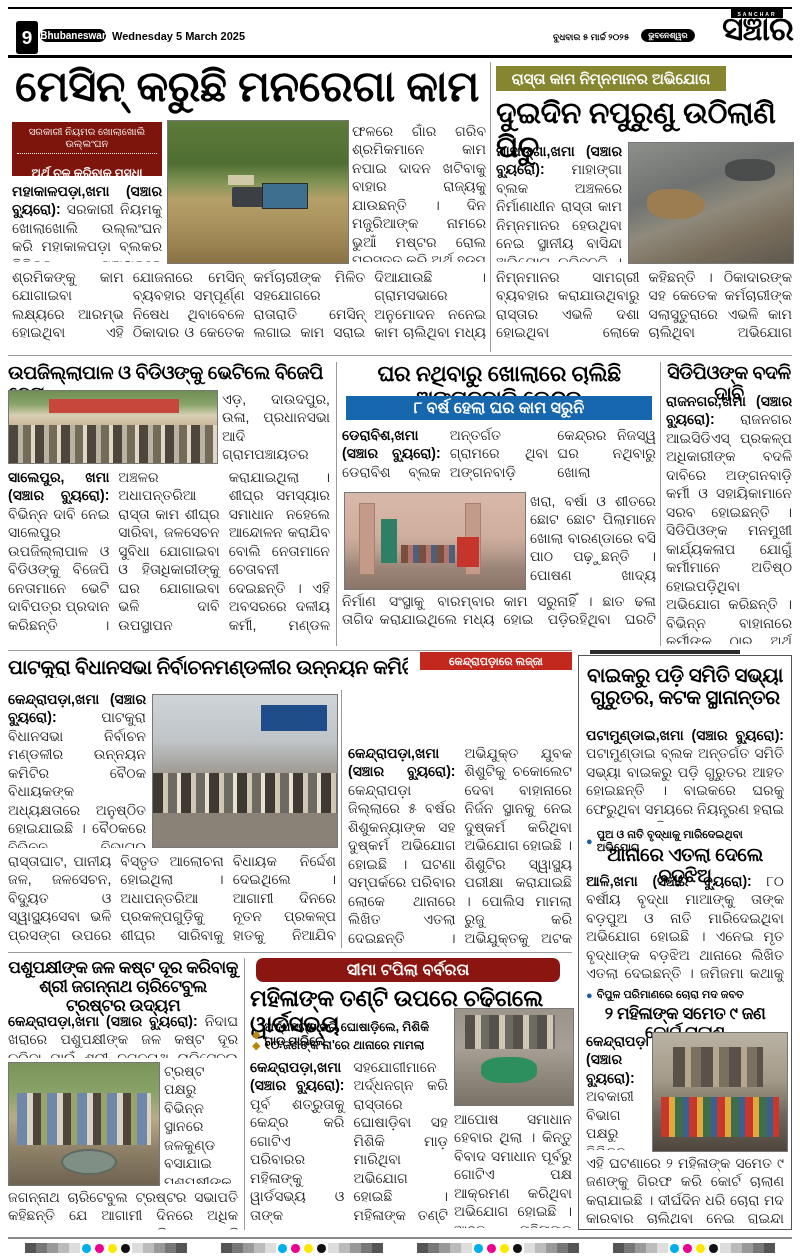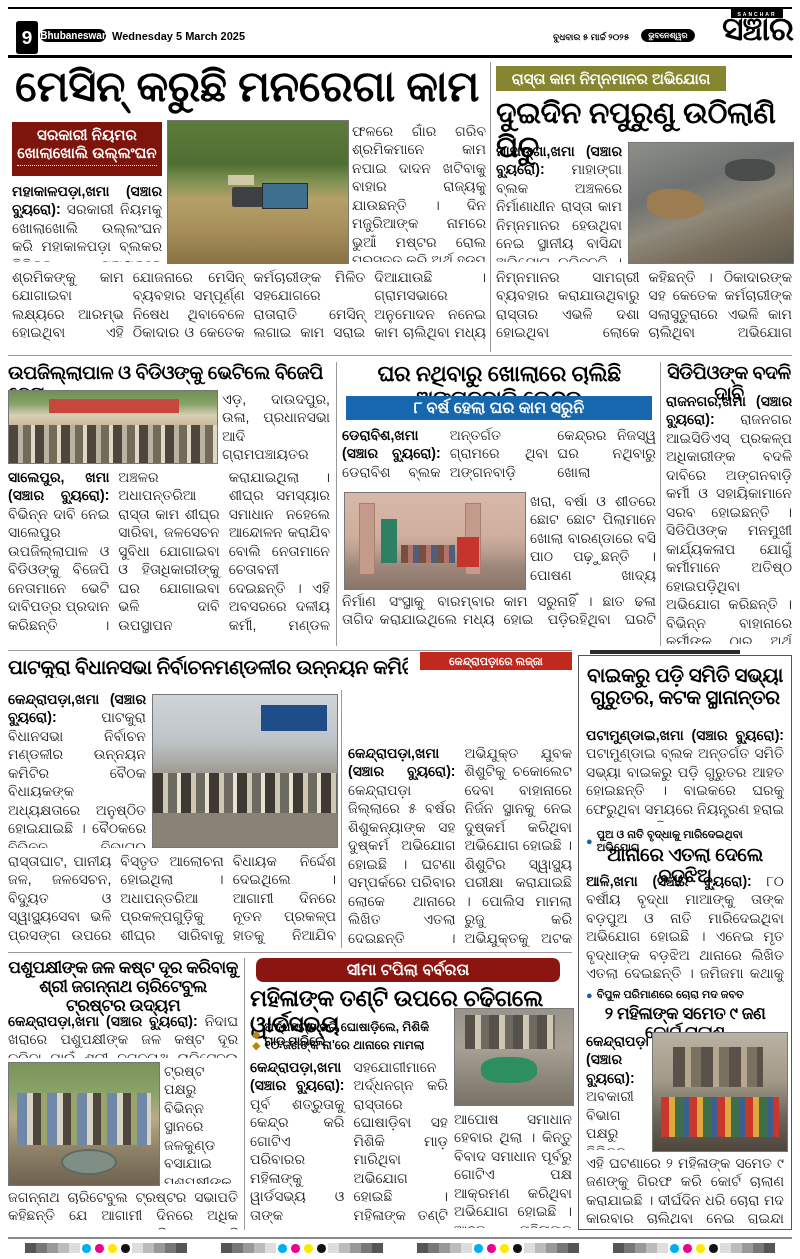--- a/index.html
+++ b/index.html
@@ -42,21 +42,21 @@
       <span>ଭୁବନେଶ୍ୱର</span>
     </div>
   <div class="abs" style="left:731px;top:9px;width:52px;height:9px;background:#000;display:flex;align-items:center;justify-content:center;">
     <span style="color:#fff;font-size:5px;letter-spacing:2px;font-weight:bold;">SANCHAR</span>
   </div>
   <div class="abs" style="left:697px;top:10px;width:96px;text-align:right;font-size:33px;font-weight:bold;color:#000;letter-spacing:-1px;">ସଞ୍ଚାର</div>
   <div class="abs" style="left:8px;top:55px;width:784px;height:3px;background:#000;"></div>
 
   <div class="abs hl" style="left:8px;top:62px;width:478px;font-size:43px;text-align:center;">ମେସିନ୍ କରୁଛି ମନରେଗା କାମ</div>
   <div class="abs" style="left:12px;top:122px;width:150px;height:54px;background:#7e150d;color:#fff;text-align:center;padding:4px 5px;box-sizing:border-box;">
-    <div style="font-size:15px;font-weight:bold;border-bottom:1px dotted #fff;padding-bottom:3px;">ସରକାରୀ ନିୟମର ଖୋଲାଖୋଲି ଉଲ୍ଲଂଘନ</div>
+    <div style="font-size:10px;font-weight:normal;border-bottom:1px dotted #fff;padding-bottom:3px;">ସରକାରୀ ନିୟମର ଖୋଲାଖୋଲି ଉଲ୍ଲଂଘନ</div>
     <div style="font-size:12px;font-weight:bold;margin-top:12px;">ଅର୍ଥ ଚଳୁ କରିବାକୁ ମସୁଧା</div>
   </div>
   <div class="abs body-txt" style="left:12px;top:182px;width:150px;height:80px;">
     <span class="byline">ମହାକାଳପଡ଼ା,ଖମା (ସଞ୍ଚାର ବ୍ୟୁରୋ):</span>
     <span>ସରକାରୀ ନିୟମକୁ ଖୋଲାଖୋଲି ଉଲ୍ଲଂଘନ କରି ମହାକାଳପଡ଼ା ବ୍ଲକର ବିଭିନ୍ନ ପଞ୍ଚାୟତରେ ମନରେଗା ଯୋଜନାର କାମ ଶ୍ରମିକଙ୍କ ବଦଳରେ ମେସିନ୍ ଦ୍ୱାରା କରାଯାଉଥିବା ଅଭିଯୋଗ ହୋଇଛି । ୨୦୨୩-୨୪ ଆର୍ଥିକ ବର୍ଷରେ କେତେକ ପଞ୍ଚାୟତରେ ପୋଖରୀ ଖନନ ଓ ରାସ୍ତା ନିର୍ମାଣ ଭଳି କାମ ଜବକାର୍ଡଧାରୀ ଶ୍ରମିକଙ୍କୁ ନଦେଇ ଟ୍ରାକ୍ଟର ଓ ଜେସିବି ଲଗାଇ କରାଯାଉଛି ।</span>
   </div>
   <div class="photo" style="left:167px;top:120px;width:180px;height:142px;background:
       linear-gradient(180deg,#5d7c3a 0%,#4f6e33 30%,#7d9152 42%,#b5a068 55%,#a8905c 75%,#8a7344 100%);">
     <div style="position:absolute;left:64px;top:66px;width:34px;height:20px;background:#3c3f44;border-radius:2px;"></div>
     <div style="position:absolute;left:94px;top:62px;width:44px;height:24px;background:#3f6f8f;border:1px solid #2b2b2b;"></div>

